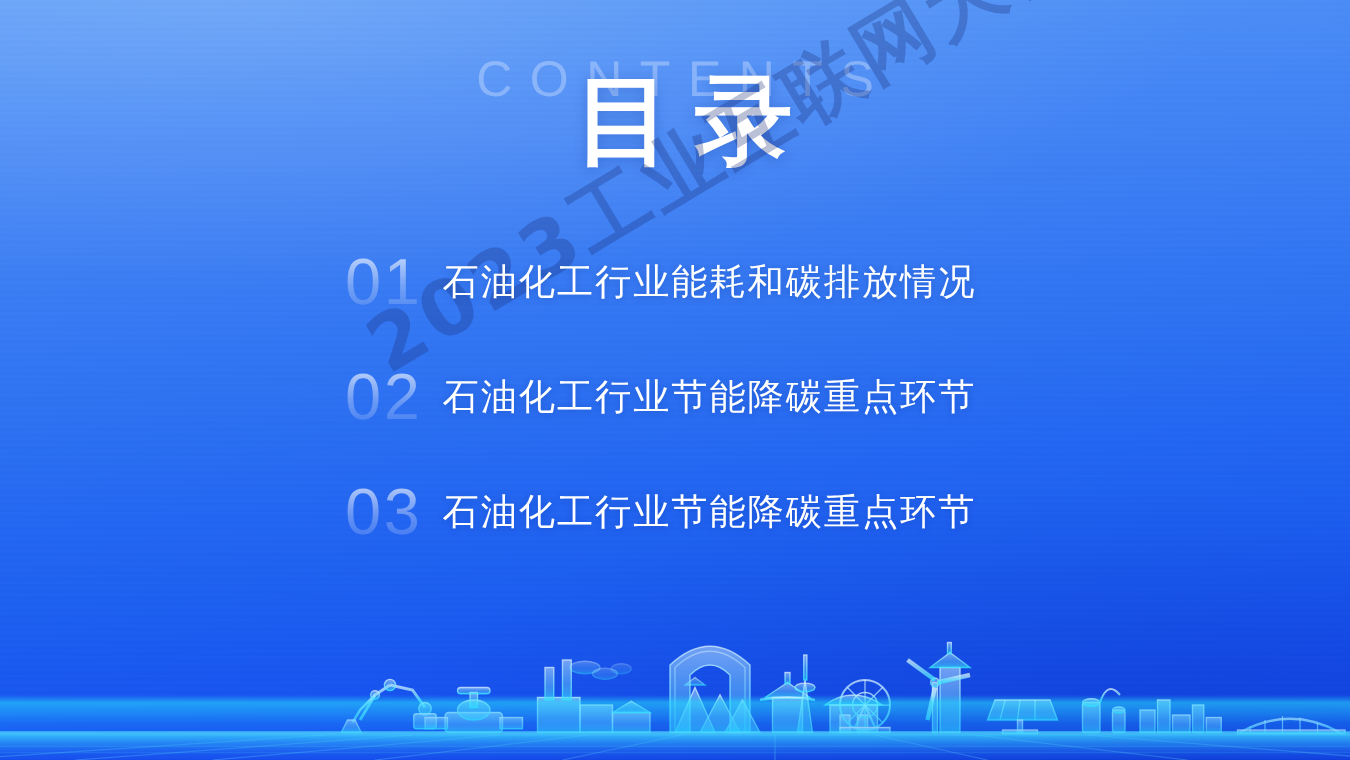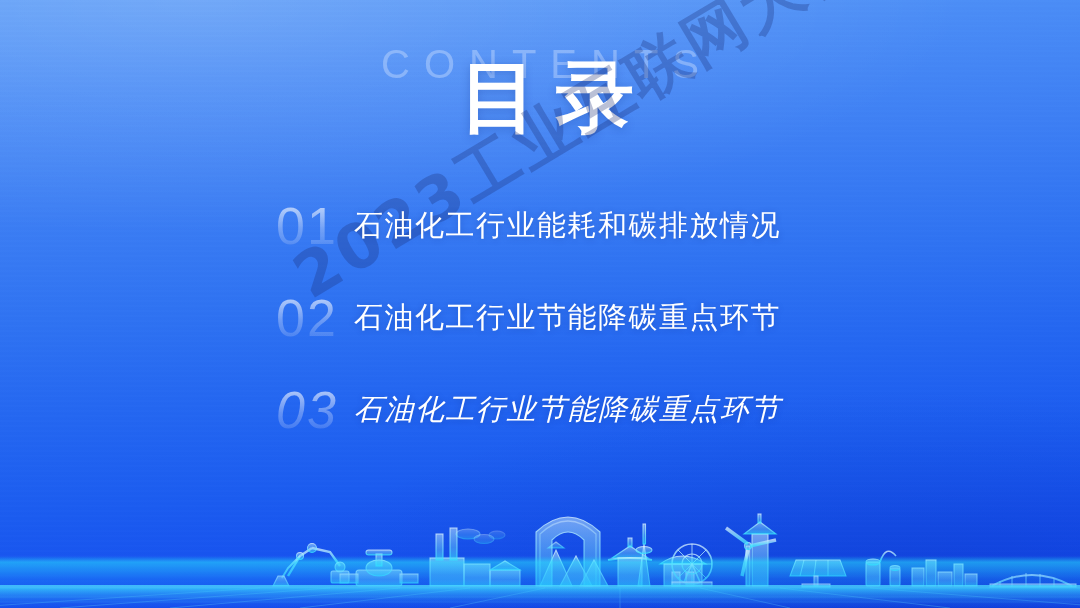--- a/index.html
+++ b/index.html
@@ -45,21 +45,21 @@
     text-shadow:0 2px 10px rgba(10,40,130,.25);
   }
 
   
   .list{
     position:absolute;left:276px;top:196px;width:560px;
   }
   .row{
     display:flex;align-items:center;height:60px;margin-bottom:32px;
   }
-  .row:last-child{margin-bottom:12px;font-style:italic;}
+  .row:last-child{margin-bottom:12px;}
   .num{
     width:78px;flex:0 0 78px;
     font-family:"Liberation Sans",sans-serif;
     font-size:52px;font-weight:400;letter-spacing:2px;
     background:linear-gradient(180deg,rgba(255,255,255,.72) 0%,rgba(255,255,255,.30) 55%,rgba(255,255,255,.10) 100%);
     -webkit-background-clip:text;background-clip:text;
     color:transparent;
     line-height:1;
   }
   .item-text{

